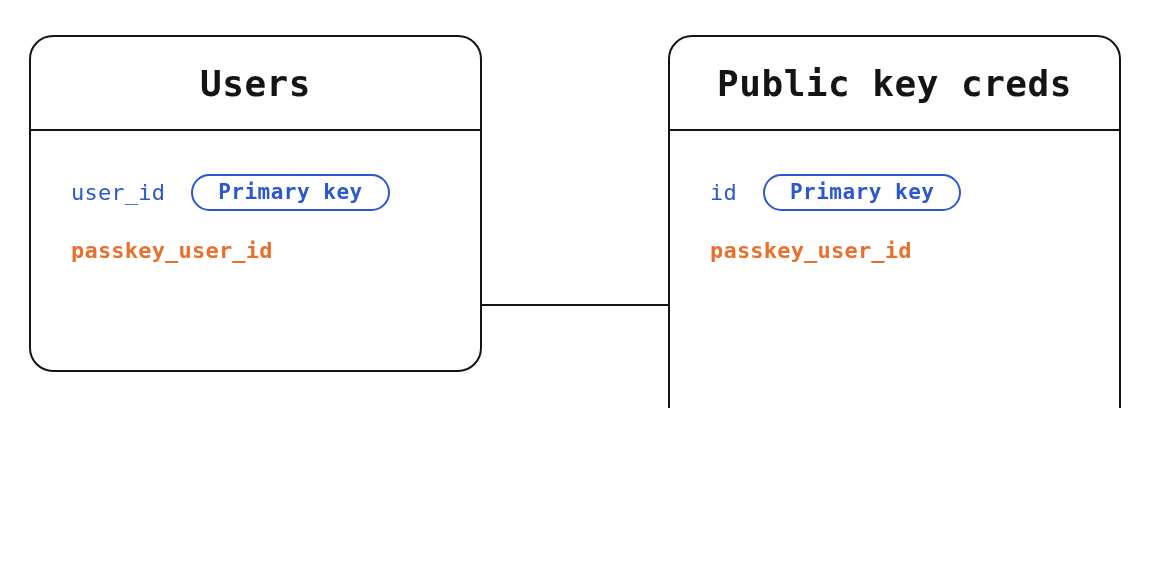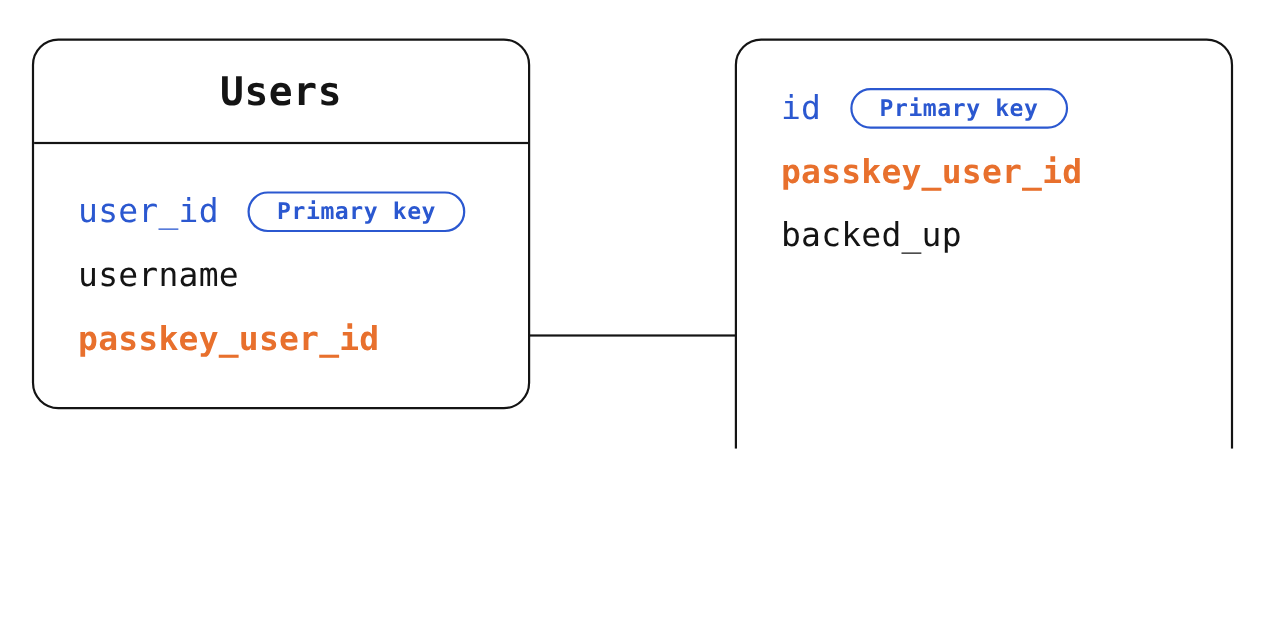--- a/index.html
+++ b/index.html
@@ -44,21 +44,21 @@
   .field-list {
     list-style: none;
     padding: 32px 40px 0 40px;
   }
   .field-row {
     height: 58px;
     display: flex;
     align-items: center;
   }
   .field-name {
-    font-size: 30px;
+    font-size: 22px;
     letter-spacing: 0.2px;
     white-space: nowrap;
   }
   .c-black  { color: var(--ink); }
   .c-blue   { color: var(--blue); }
   .c-orange { color: var(--orange); font-weight: bold; }
   .badge {
     margin-left: 26px;
     display: inline-flex;
     align-items: center;
@@ -89,38 +89,35 @@
   <div class="table-box users">
     <div class="table-header">
       <span class="table-title">Users</span>
     </div>
     <ul class="field-list">
         <li class="field-row">
           <span class="field-name c-blue">user_id</span>
           <span class="badge">Primary key</span>
         </li>
         <li class="field-row">
-          <span class="field-name c-black">username</span>
-        </li>
-        <li class="field-row">
           <span class="field-name c-orange">passkey_user_id</span>
         </li>
       </ul>
   </div>
 
   <div class="relationship-line"></div>
 
   <div class="table-box creds">
+    <div class="table-header">
+      <span class="table-title">Public key creds</span>
+    </div>
     <ul class="field-list">
         <li class="field-row">
           <span class="field-name c-blue">id</span>
           <span class="badge">Primary key</span>
         </li>
         <li class="field-row">
           <span class="field-name c-orange">passkey_user_id</span>
         </li>
-        <li class="field-row">
-          <span class="field-name c-black">backed_up</span>
-        </li>
       </ul>
   </div>
 
 </div>
 
 </body></html>

